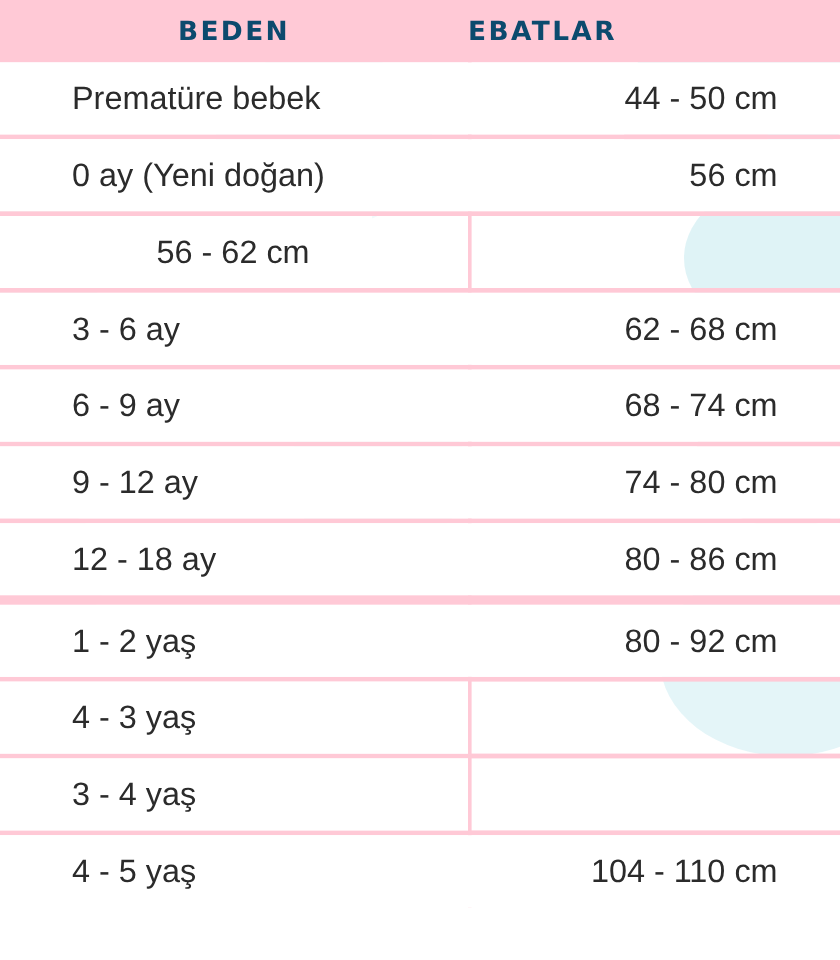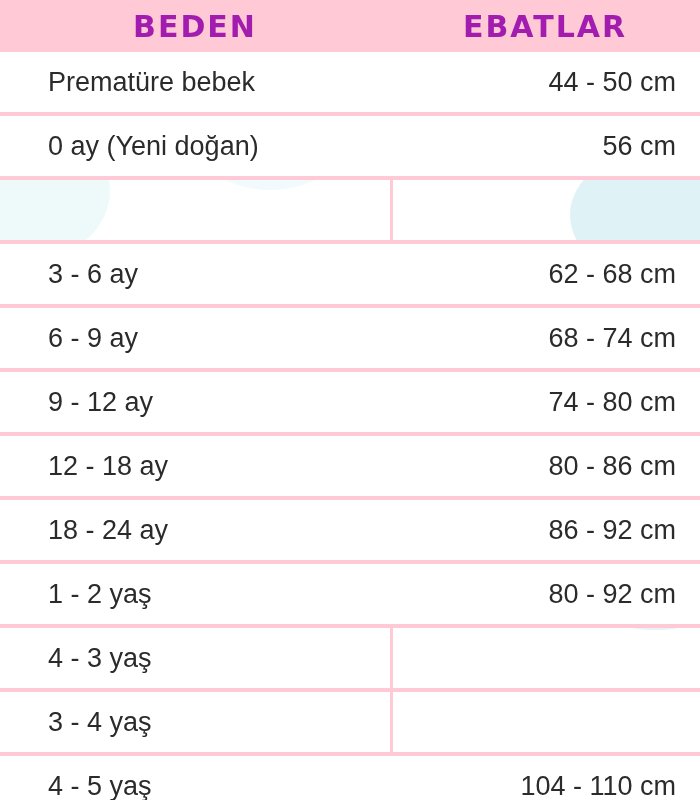--- a/index.html
+++ b/index.html
@@ -57,44 +57,44 @@
     height: 52px;
     background: #ffc9d6;
   }
   .row .cell {
     display: flex;
     align-items: center;
     box-sizing: border-box;
   }
   .cell-beden {
     width: 390px;
-    padding-left: 48px;
+    padding-left: 60px;
     justify-content: flex-start;
   }
   .cell-ebat {
     width: 310px;
-    padding-right: 24px;
+    padding-right: 52px;
     justify-content: flex-end;
   }
 
   .row.header .cell-beden {
     justify-content: center;
     padding-left: 0;
   }
   .row.header .cell-ebat {
-    justify-content: center;
+    justify-content: flex-start;
     padding-right: 0;
   }
 
   .header-text {
     font-family: "DejaVu Sans", sans-serif;
-    font-size: 30px;
+    font-size: 22px;
     font-weight: 700;
     letter-spacing: 2px;
-    color: #a21caf;
+    color: #0c4a6e;
   }
 
   .body-text {
     font-size: 27px;
     color: #2b2b2b;
     font-weight: 400;
     white-space: nowrap;
   }
 
   
@@ -159,20 +159,23 @@
       <div class="cell cell-beden">
         <span class="body-text">0 ay (Yeni doğan)</span>
       </div>
       <div class="cell cell-ebat">
         <span class="body-text">56 cm</span>
       </div>
     </div>
     <div class="sep"></div>
 
     <div class="row band-light">
+      <div class="cell cell-ebat">
+        <span class="body-text">56 - 62 cm</span>
+      </div>
     </div>
     <div class="sep"></div>
 
     <div class="row band-light">
       <div class="cell cell-beden">
         <span class="body-text">3 - 6 ay</span>
       </div>
       <div class="cell cell-ebat">
         <span class="body-text">62 - 68 cm</span>
       </div>
@@ -202,28 +205,20 @@
     <div class="row band-light">
       <div class="cell cell-beden">
         <span class="body-text">12 - 18 ay</span>
       </div>
       <div class="cell cell-ebat">
         <span class="body-text">80 - 86 cm</span>
       </div>
     </div>
     <div class="sep"></div>
 
-    <div class="row band-light">
-      <div class="cell cell-beden">
-        <span class="body-text">18 - 24 ay</span>
-      </div>
-      <div class="cell cell-ebat">
-        <span class="body-text">86 - 92 cm</span>
-      </div>
-    </div>
     <div class="sep"></div>
 
     <div class="row band-light">
       <div class="cell cell-beden">
         <span class="body-text">1 - 2 yaş</span>
       </div>
       <div class="cell cell-ebat">
         <span class="body-text">80 - 92 cm</span>
       </div>
     </div>

